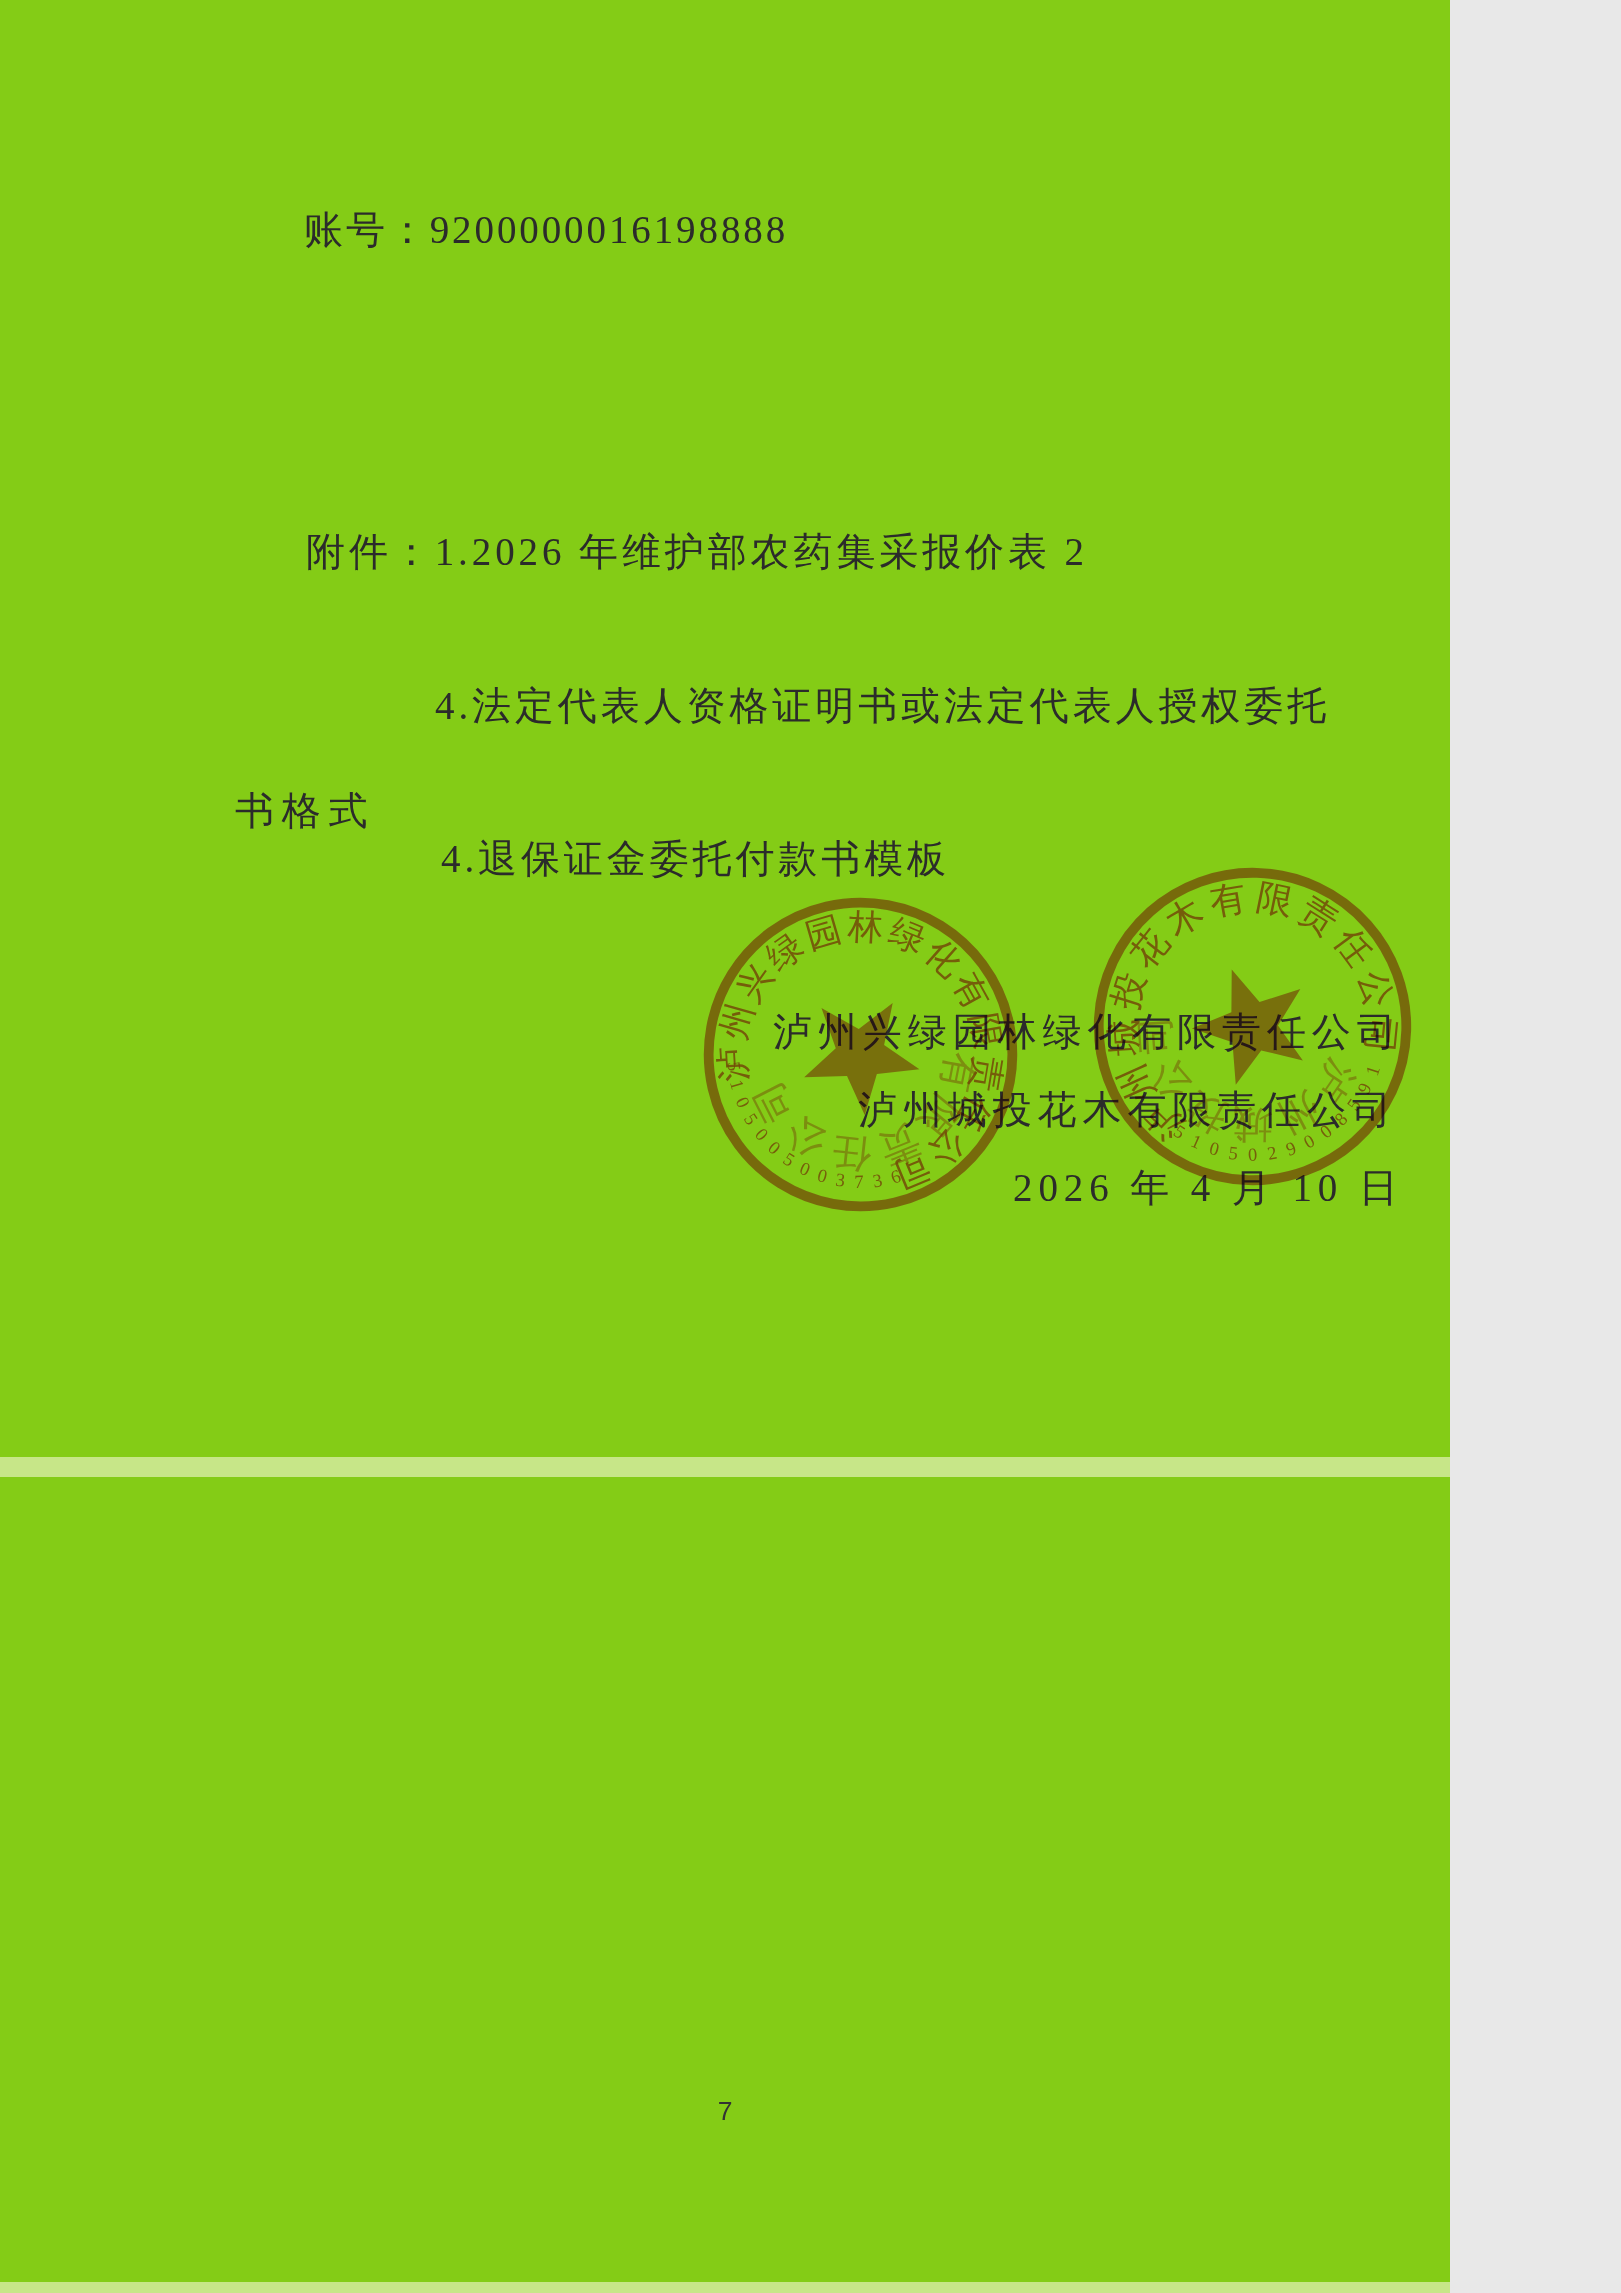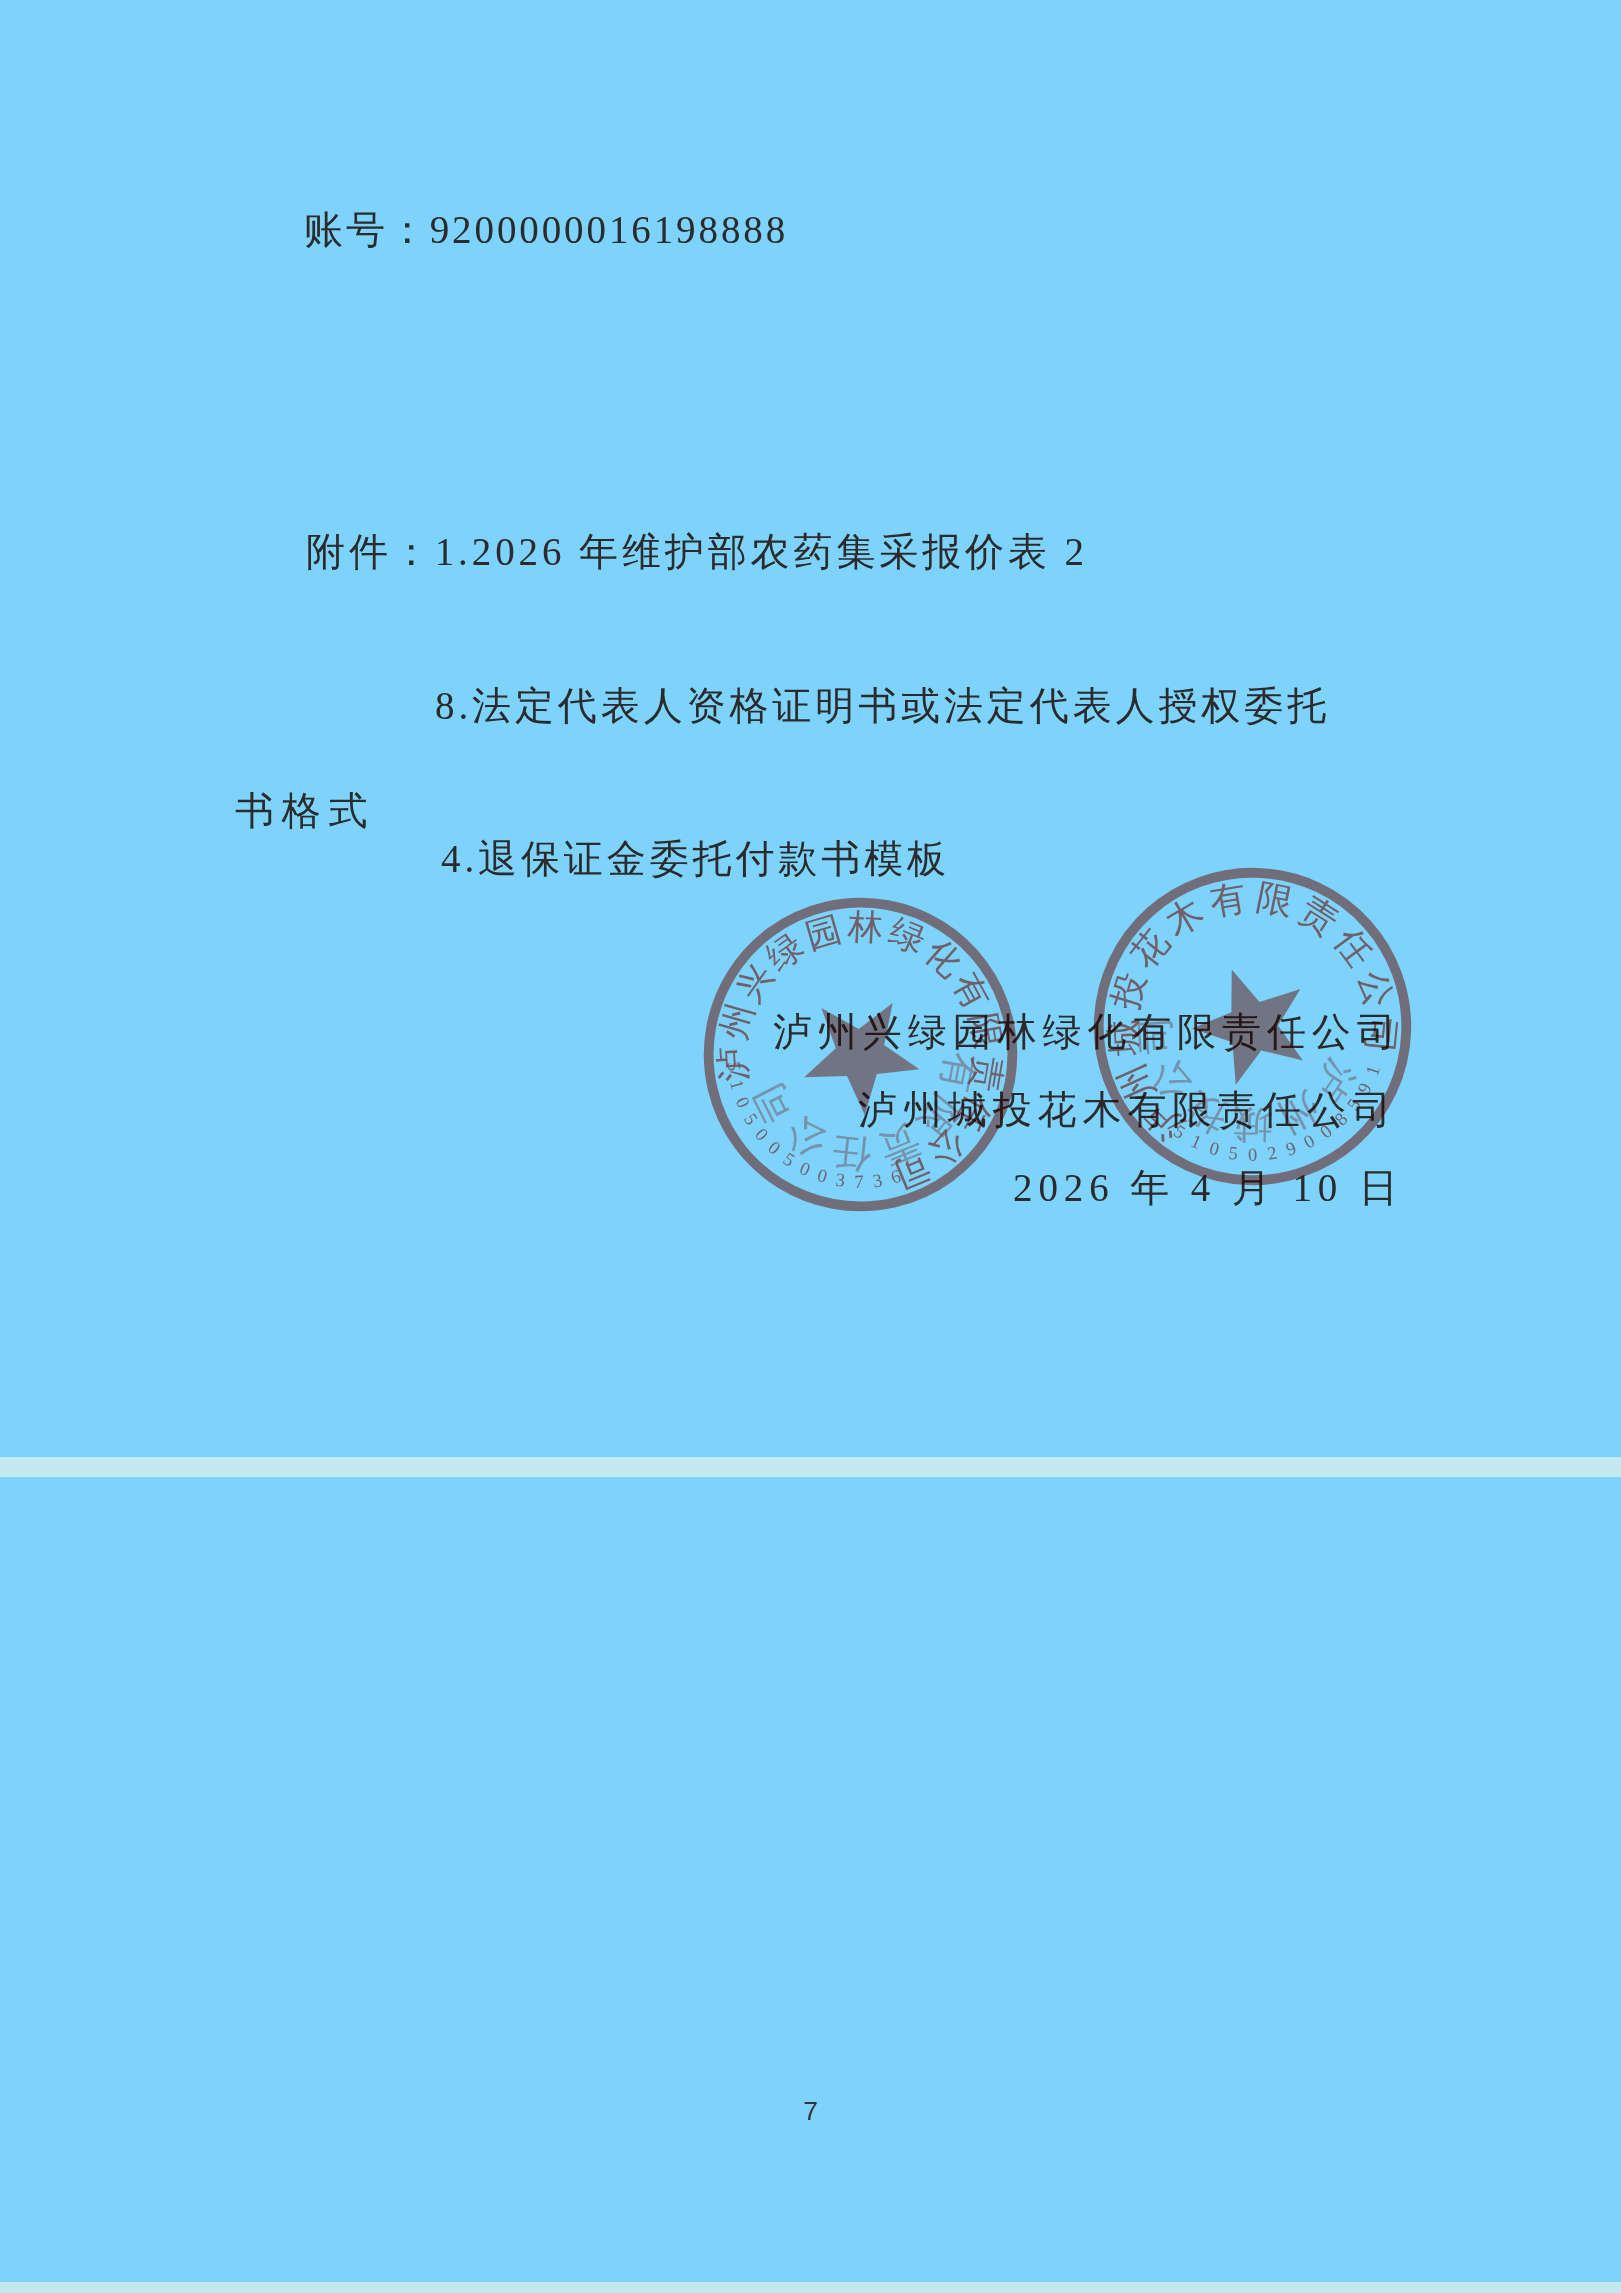--- a/index.html
+++ b/index.html
@@ -1,19 +1,19 @@
 <!DOCTYPE html>
 <html><head>
 <meta charset="utf-8">
 <style>
   html,body{margin:0;padding:0;background:#e8e8e8;}
   .page{
     position:relative;
-    width:1621px;height:2294px;
-    background:#7dd3fc;
+    width:1450px;height:2294px;
+    background:#84cc16;
     overflow:hidden;
     font-family:"Liberation Serif","DejaVu Serif",serif;
     color:#2b2b2b;
   }
   .txt{
     position:absolute;
     font-size:39px;
     line-height:1.15;
     letter-spacing:3.9px;
     white-space:nowrap;
@@ -56,21 +56,21 @@
 <div class="page">
 
   <div class="scan-band mid" style="background: rgb(255, 251, 232);"></div>
   <div class="scan-band bottom" style="background: rgb(255, 251, 232);"></div>
 
   <div class="txt account"><span>账号：</span><span>9200000016198888</span></div>
 
   <div class="txt attach-1"><span>附件：</span><span>1.2026 年维护部农药集采报价表 2</span></div>
 
 
-  <div class="txt attach-3">8.法定代表人资格证明书或法定代表人授权委托</div>
+  <div class="txt attach-3">4.法定代表人资格证明书或法定代表人授权委托</div>
 
   <div class="txt attach-3b">书格式</div>
 
   <div class="txt attach-4">4.退保证金委托付款书模板</div>
 
   <div class="txt company-1">泸州兴绿园林绿化有限责任公司</div>
 
   <div class="txt company-2">泸州城投花木有限责任公司</div>
 
   <div class="txt sign-date">2026 年 4 月 10 日</div>

